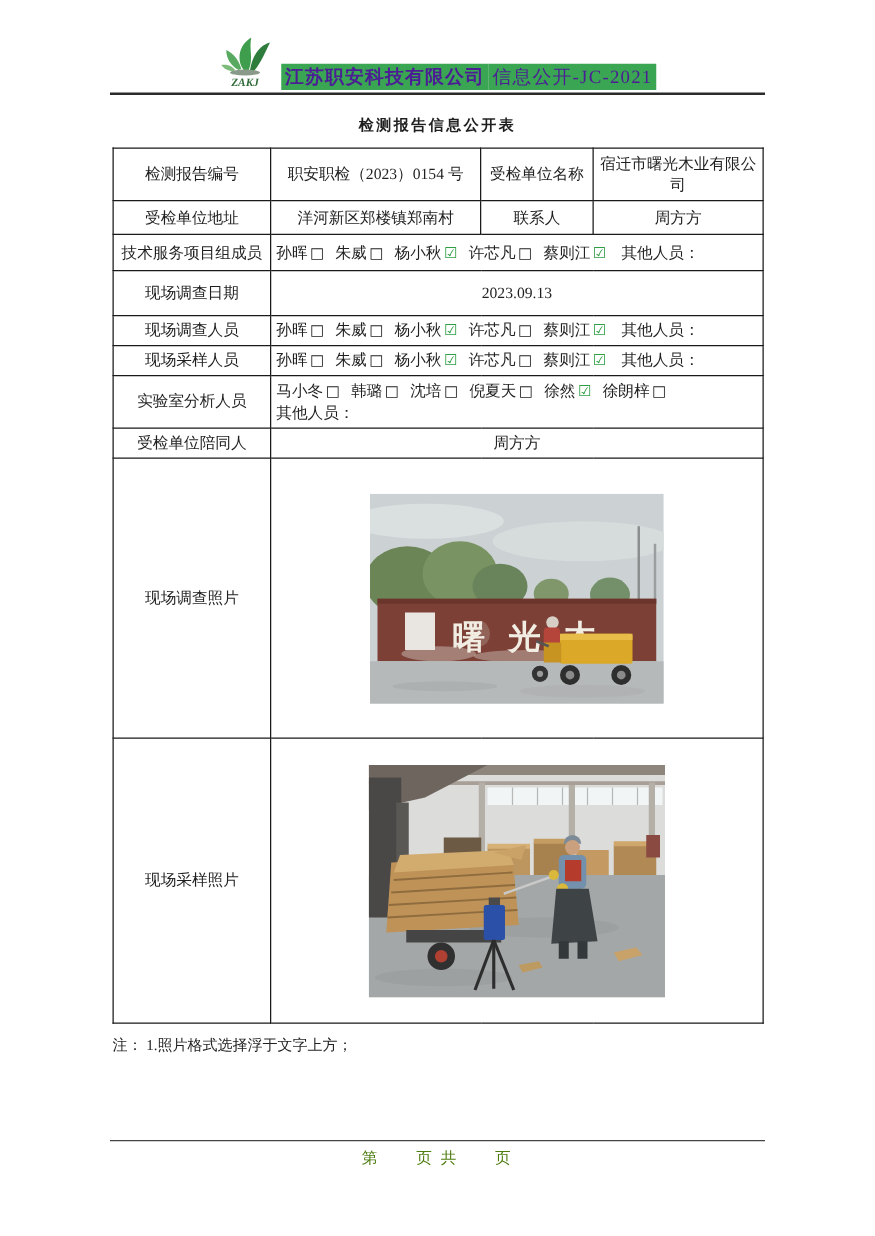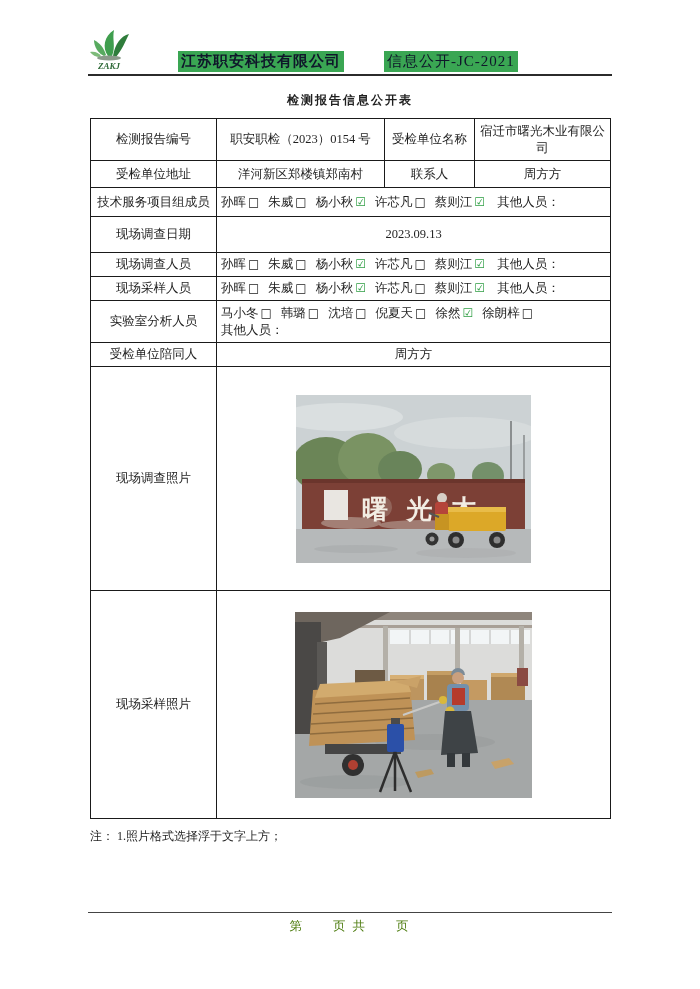--- a/index.html
+++ b/index.html
@@ -3,26 +3,26 @@
 <meta charset="utf-8">
 <style>
   html,body{margin:0;padding:0;background:#ffffff;}
   .page{
     position:relative;width:700px;height:989px;background:#ffffff;
     font-family:"Liberation Serif","DejaVu Serif",serif;color:#1f1f1f;overflow:hidden;
   }
   
   .letterhead{
     position:absolute;top:26px;left:88px;width:524px;height:50px;
-    border-bottom:2px solid #2b2b2b;display:flex;align-items:flex-end;justify-content:flex-start;
+    border-bottom:2px solid #2b2b2b;display:flex;align-items:flex-end;justify-content:center;
     padding-bottom:2px;box-sizing:border-box;
   }
   .brand{display:flex;align-items:flex-end;gap:4px;}
   .logo{width:46px;height:46px;display:block;}
-  .hl{background:#3aa653;color:#0f172a;padding:1px 3px;font-size:15px;letter-spacing:1px;margin-left:40px;}
+  .hl{background:#3aa653;color:#4c1d95;padding:1px 3px;font-size:15px;letter-spacing:1px;}
   .company{font-weight:bold;}
   .doccode{font-size:15px;}
   
   .doc-title{
     position:absolute;top:92px;left:0;width:700px;text-align:center;
     font-size:12px;font-weight:bold;letter-spacing:2px;margin:0;
   }
   
   table.info{
     position:absolute;top:118px;left:90px;width:520px;

